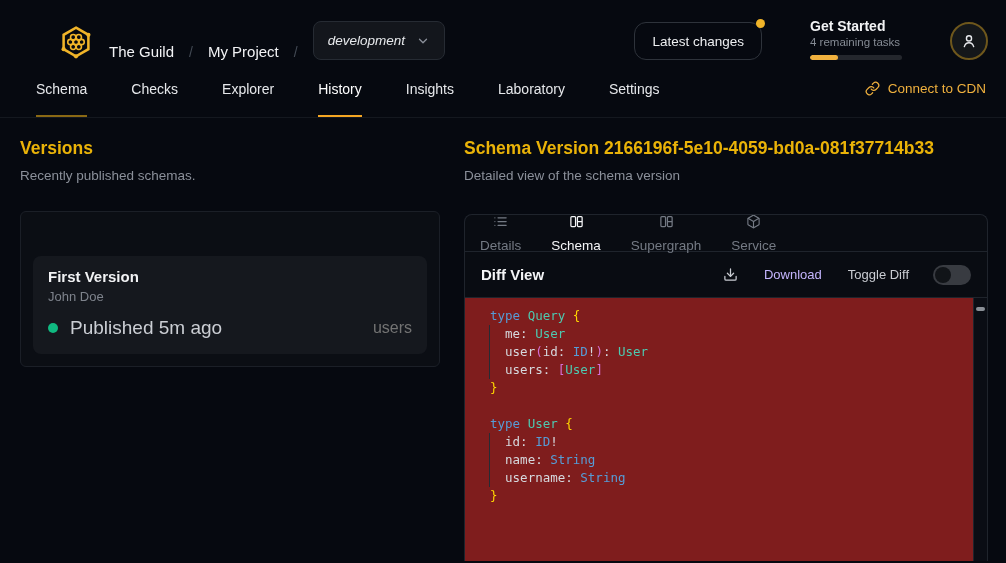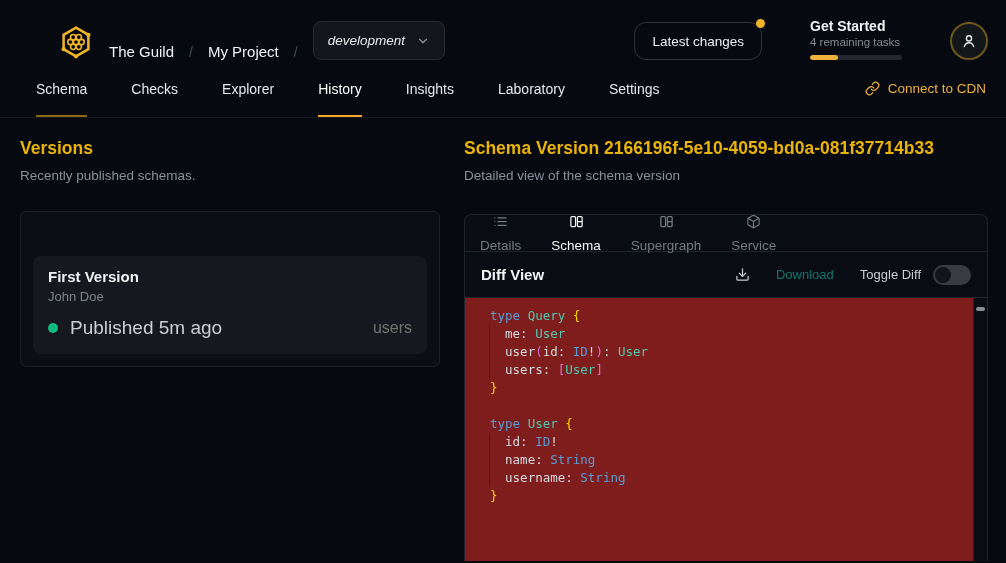--- a/index.html
+++ b/index.html
@@ -78,22 +78,22 @@
   .ptab { display:flex; align-items:center; gap:9px; font-size:13.5px;
     color:#747a84; cursor:pointer;flex-direction:column; }
   .ptab.active { color:#f4f5f7; }
   .ptab svg { width:15px; height:15px; }
 
   .diff-row { height:46px; flex:none; display:flex; align-items:center;
     padding:0 16px; border-bottom:1px solid #1f242c; }
   .diff-title { font-size:15px; font-weight:700; color:#f4f5f7; }
   .diff-actions { margin-left:auto; display:flex; align-items:center; gap:26px; }
   .download-btn { display:flex; align-items:center; gap:26px; font-size:13px;
-    color:#0f766e; background:none; border:none; font-family:inherit; cursor:pointer; }
-  .toggle-wrap { display:flex; align-items:center; gap:12px; }
+    color:#c4b5fd; background:none; border:none; font-family:inherit; cursor:pointer; }
+  .toggle-wrap { display:flex; align-items:center; gap:24px; }
   .toggle-label { font-size:13px; color:#c9ccd2; }
   .switch { width:38px; height:20px; border-radius:10px; background:#383b41;
     position:relative; cursor:pointer; flex:none; }
   .switch .knob { position:absolute; left:2px; top:2px; width:16px; height:16px;
     border-radius:50%; background:#111418; transition:left .15s; }
 
   .code-area { flex:1; position:relative; background:#7f1d1d; overflow:hidden;
     font-family:"DejaVu Sans Mono", monospace; font-size:12.5px; line-height:18px;
     padding:9px 20px 0 25px; }
   .code-line { white-space:pre; height:18px; }

